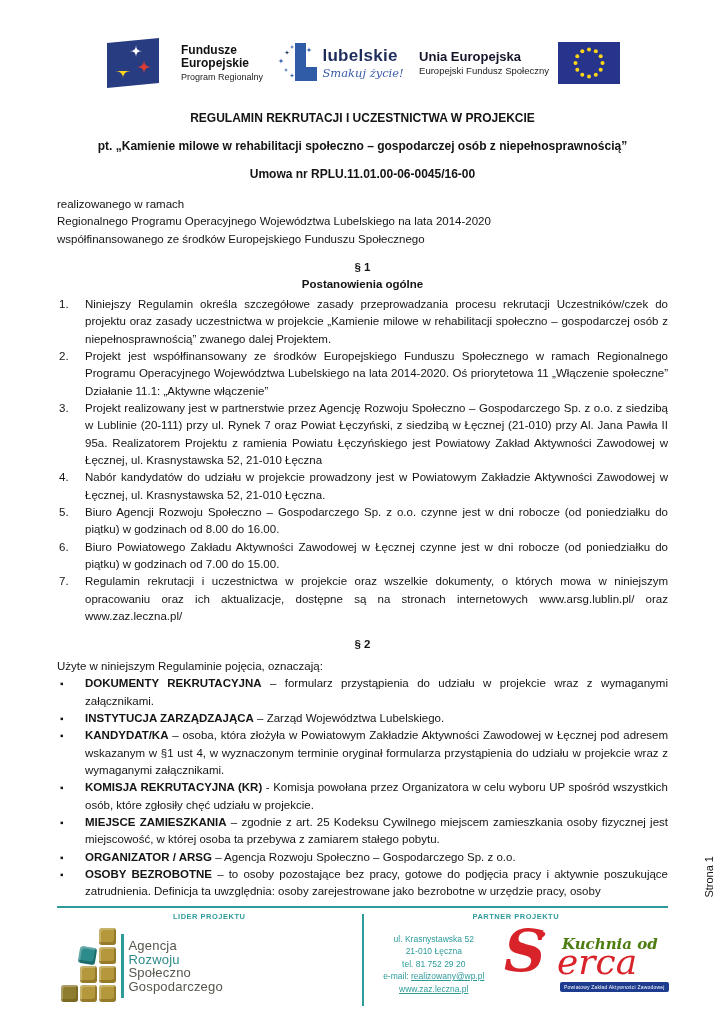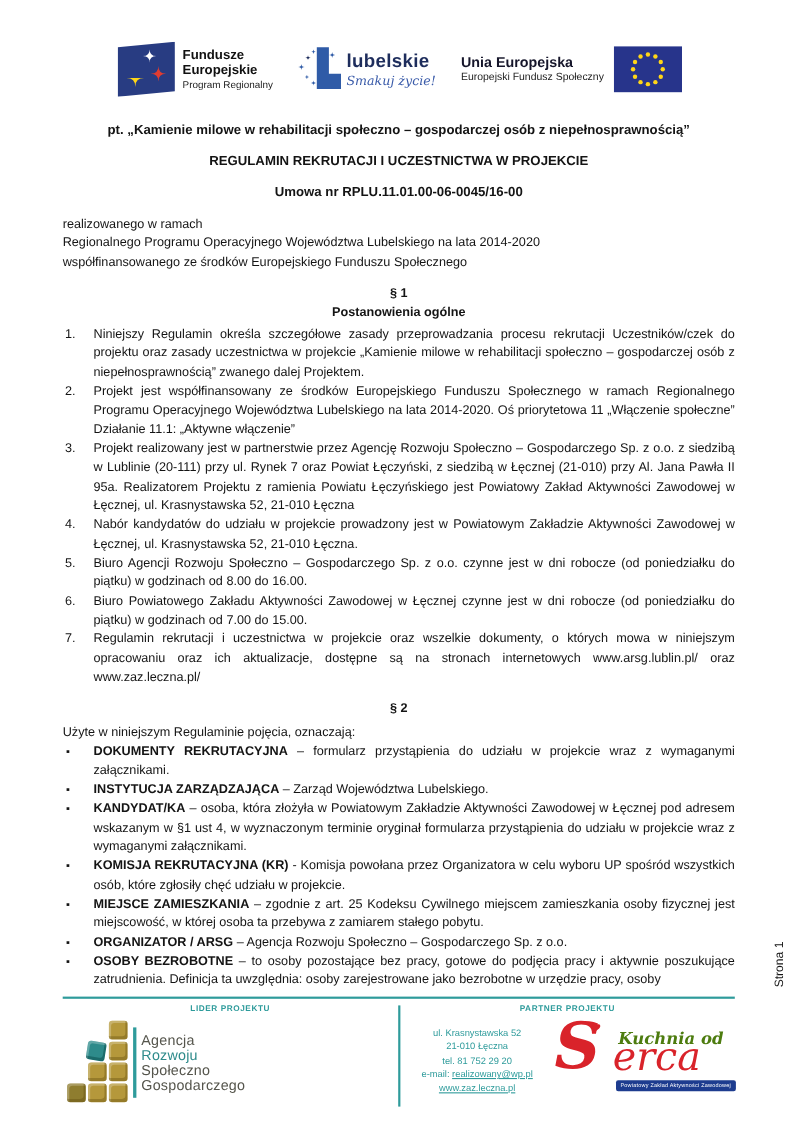--- a/index.html
+++ b/index.html
@@ -4,21 +4,21 @@
 <style>
   html,body { margin:0; padding:0; }
   body {
     width:725px; height:1024px; background:#ffffff; position:relative; overflow:hidden;
     font-family:"Liberation Sans", sans-serif; color:#141414;
   }
   .page { position:absolute; inset:0; padding:28px 57px 0 57px; box-sizing:border-box; }
 
   
   .logos { display:flex; align-items:center; justify-content:space-between; height:70px; padding:0 48px 0 50px; }
-  .logo-fe { display:flex; align-items:center; gap:7px; }
+  .logo-fe { display:flex; align-items:center; gap:22px; }
   .fe-text { line-height:1; }
   .fe-l1, .fe-l2 { font-weight:bold; font-size:12px; line-height:13px; color:#111; }
   .fe-l3 { font-size:9px; margin-top:3px; color:#222; }
   .logo-lub { display:flex; align-items:center; gap:4px; }
   .lub-name { font-size:17px; font-weight:bold; color:#1e2d5c; letter-spacing:.3px; line-height:1; }
   .lub-tag { font-family:"DejaVu Serif", serif; font-style:italic; font-size:11.5px; color:#3a5ba9; margin-top:2px; }
   .logo-ue { display:flex; align-items:center; gap:9px; }
   .ue-text { text-align:left; line-height:1; }
   .ue-l1 { font-weight:bold; font-size:13px; color:#15152a; }
   .ue-l2 { font-size:9.5px; margin-top:3px; color:#222; }
@@ -144,22 +144,22 @@
             <circle cx="19.3" cy="27.8" r="2"></circle>
           <circle cx="17.5" cy="21" r="2"></circle>
             <circle cx="19.3" cy="14.3" r="2"></circle>
             <circle cx="24.3" cy="9.3" r="2"></circle>
         </g>
       </svg>
     </div>
   </header>
 
   <div class="title-block">
+    <p>REGULAMIN REKRUTACJI I UCZESTNICTWA W PROJEKCIE</p>
     <p>pt. „Kamienie milowe w rehabilitacji społeczno – gospodarczej osób z niepełnosprawnością”</p>
-    <p>REGULAMIN REKRUTACJI I UCZESTNICTWA W PROJEKCIE</p>
     <p>Umowa nr RPLU.11.01.00-06-0045/16-00</p>
   </div>
   <div class="subtitle-block">
     <p>realizowanego w ramach</p>
     <p>Regionalnego Programu Operacyjnego Województwa Lubelskiego na lata 2014-2020</p>
     <p>współfinansowanego ze środków Europejskiego Funduszu Społecznego</p>
   </div>
 
   <div class="sec-head">
     <p>§ 1</p>

